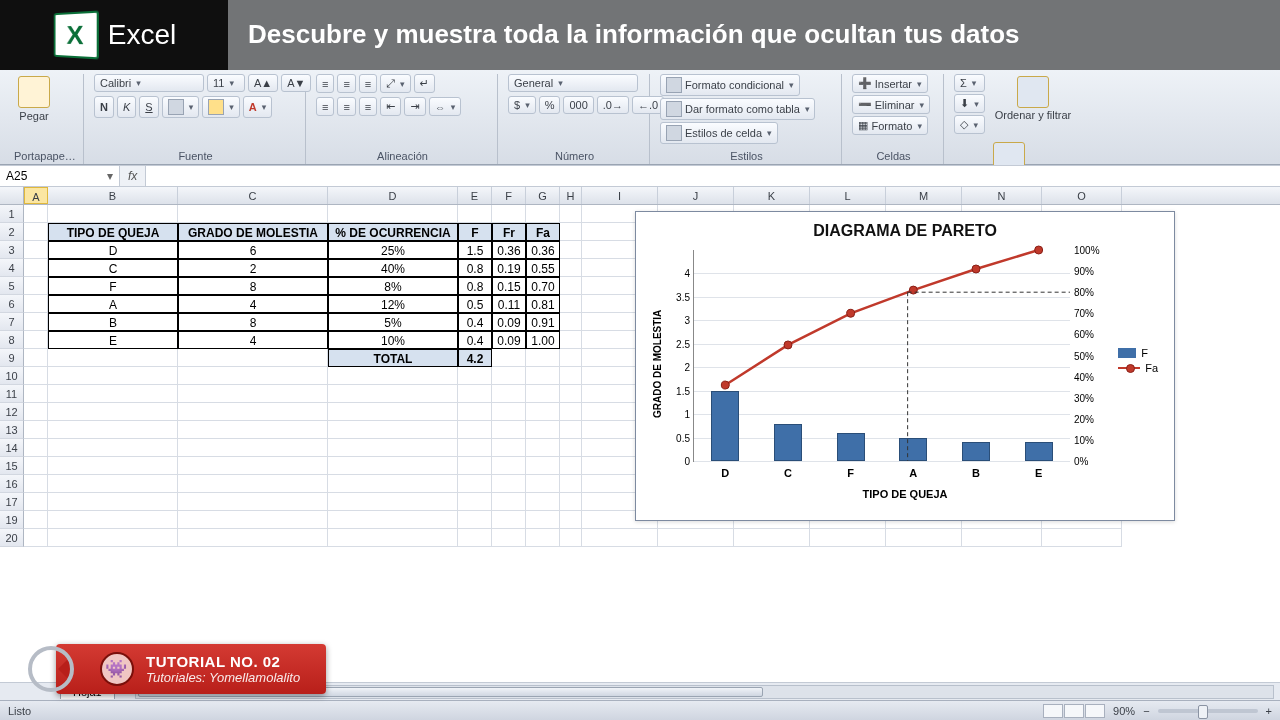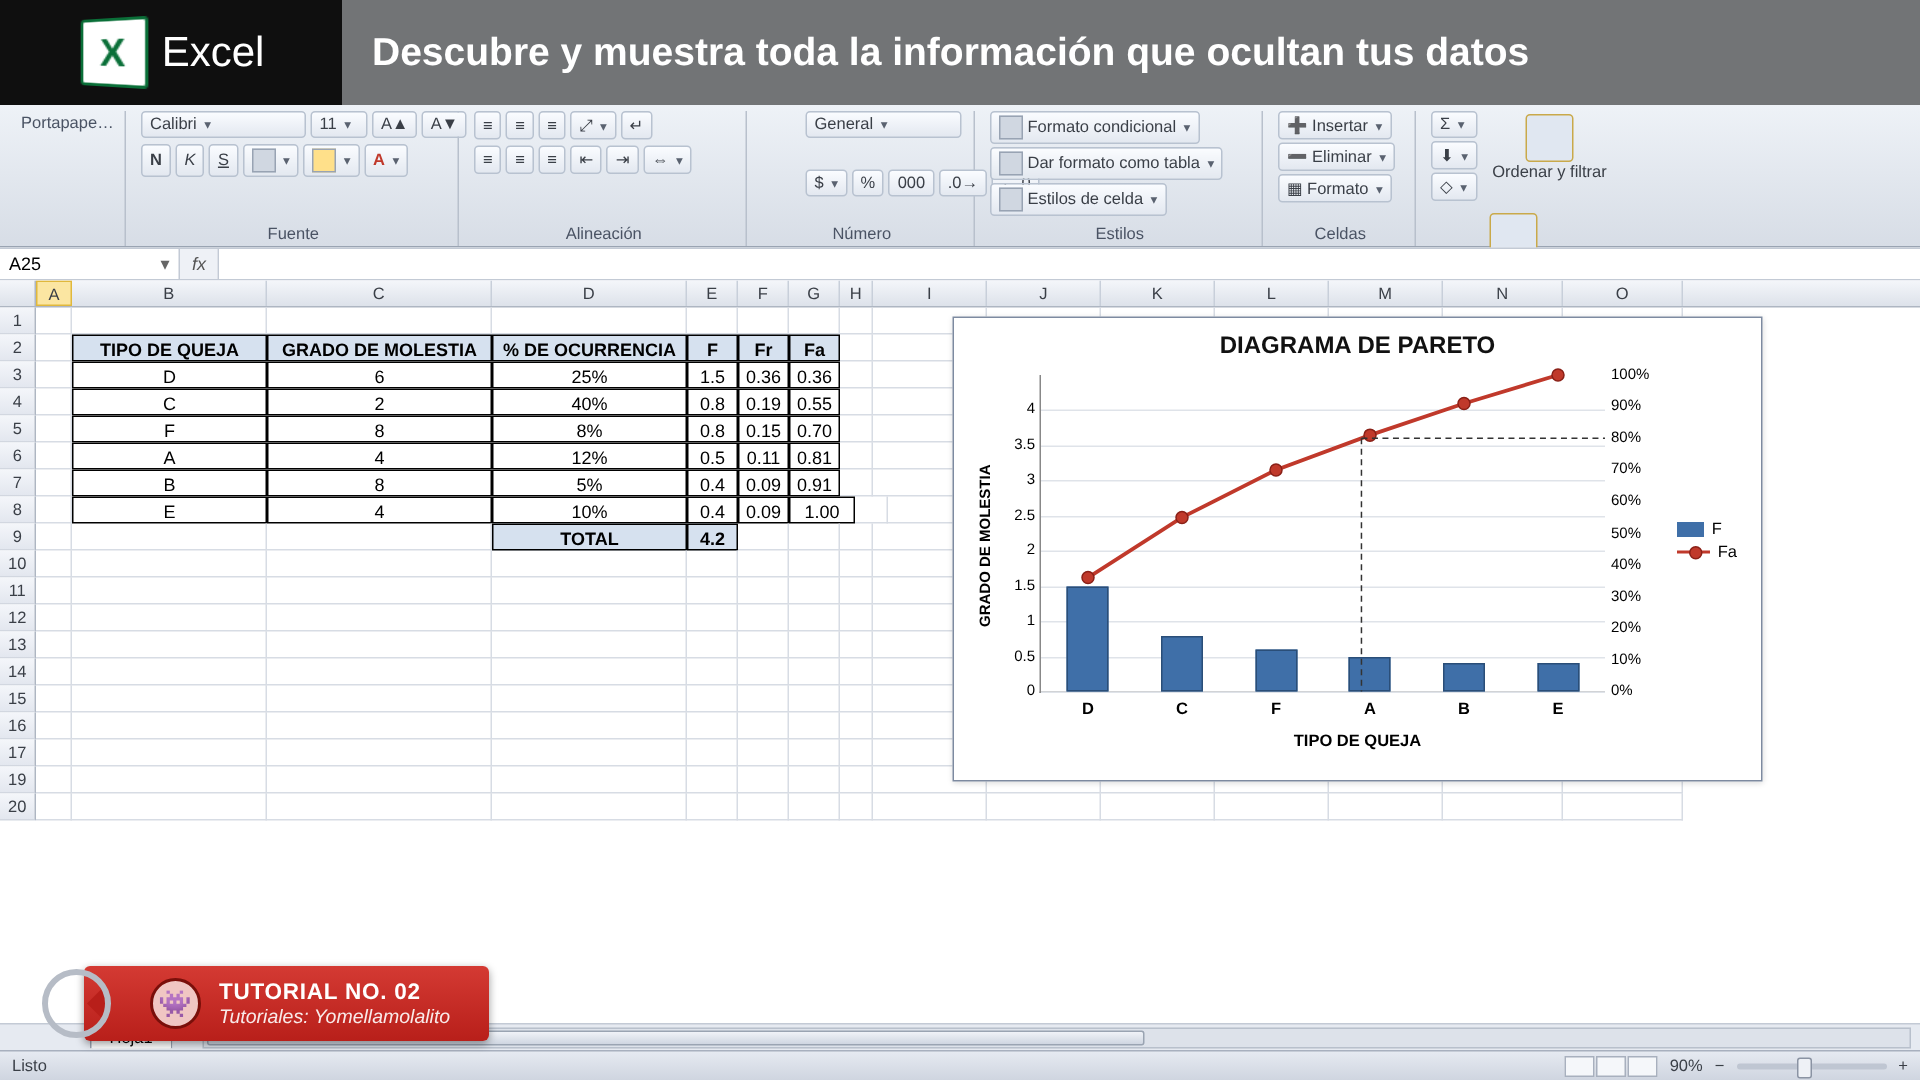--- a/index.html
+++ b/index.html
@@ -94,20 +94,26 @@
 <div class="banner">
   <div class="banner-logo">
     <div class="excel-icon">X</div>
     <div class="banner-logo-text">Excel</div>
   </div>
   <div class="banner-title">Descubre y muestra toda la información que ocultan tus datos</div>
 </div>
 
 <div class="ribbon">
   <div class="rgroup" style="width:78px">
+    <div class="rgroup-body">
+      <div class="big-btn">
+        <div class="big-ico"></div>
+        <span>Pegar</span>
+      </div>
+    </div>
     <div class="rgroup-label">Portapape…</div>
   </div>
 
   <div class="rgroup" style="width:220px">
     <div class="rgroup-body" style="flex-direction:column; gap:4px;">
       <div style="display:flex; gap:3px;">
         <span class="rbtn dd-caret" style="width:110px">Calibri</span>
         <span class="rbtn dd-caret" style="width:38px">11</span>
         <span class="rbtn">A▲</span>
         <span class="rbtn">A▼</span>
@@ -145,21 +151,21 @@
         <span class="rbtn">≡</span>
         <span class="rbtn">⇤</span>
         <span class="rbtn">⇥</span>
         <span class="rbtn dd-caret">⇔</span>
       </div>
     </div>
     <div class="rgroup-label">Alineación</div>
   </div>
 
   <div class="rgroup" style="width:150px">
-    <div class="rgroup-body" style="flex-direction:row; gap:4px;margin-left:29px;">
+    <div class="rgroup-body" style="flex-direction:column; gap:4px;">
       <span class="rbtn dd-caret" style="width:130px">General</span>
       <div style="display:flex; gap:3px;">
         <span class="rbtn dd-caret">$</span>
         <span class="rbtn">%</span>
         <span class="rbtn">000</span>
         <span class="rbtn">.0→</span>
         <span class="rbtn">←.0</span>
       </div>
     </div>
     <div class="rgroup-label">Número</div>
@@ -368,21 +374,21 @@
         <div class="cell" style="width: 80px;"></div>
       </div>
       <div class="row">
         <div class="rh">8</div>
         <div class="cell" style="width: 24px;"></div>
         <div class="cell dt-c" style="width: 130px;">E</div>
         <div class="cell dt-c" style="width: 150px;">4</div>
         <div class="cell dt-c" style="width: 130px;">10%</div>
         <div class="cell dt-c" style="width: 34px;">0.4</div>
         <div class="cell dt-c" style="width: 34px;">0.09</div>
-        <div class="cell dt-c" style="width: 44px;">1.00</div>
+        <div class="cell dt-c" style="width: 34px;">1.00</div>
         <div class="cell" style="width: 22px;"></div>
         <div class="cell" style="width: 76px;"></div>
         <div class="cell" style="width: 76px;"></div>
         <div class="cell" style="width: 76px;"></div>
         <div class="cell" style="width: 76px;"></div>
         <div class="cell" style="width: 76px;"></div>
         <div class="cell" style="width: 80px;"></div>
         <div class="cell" style="width: 80px;"></div>
       </div>
       <div class="row">

